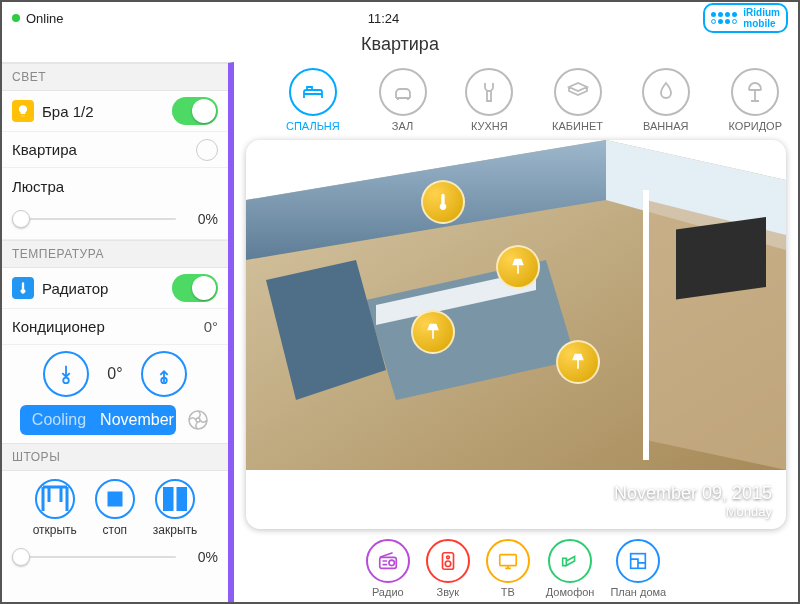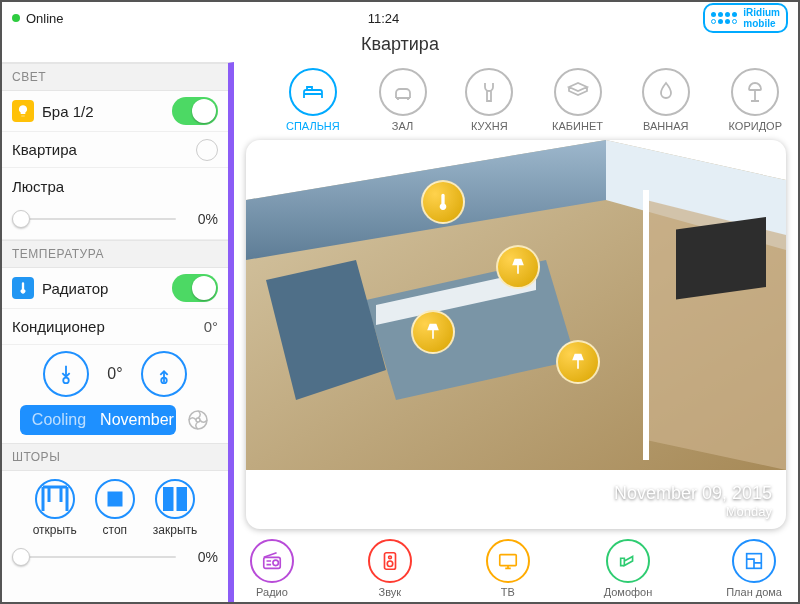--- a/index.html
+++ b/index.html
@@ -44,21 +44,21 @@
   .rooms { display:flex; justify-content:space-between; padding:0 6px 4px; }
   .room { display:flex; flex-direction:column; align-items:center; gap:4px; font-size:11px; color:#666;margin-left:36px; }
   .room.active { color:#00aaff; }
   .room .ric { width:48px; height:48px; border-radius:50%; border:2px solid #bbb; display:flex; align-items:center; justify-content:center; color:#bbb; }
   .room.active .ric { border-color:#00aaff; color:#00aaff; }
   .plan { position:relative; flex:1; border-radius:14px; overflow:hidden; margin:4px 2px; box-shadow:0 1px 6px rgba(0,0,0,.25); }
   .plan .bg { position:absolute; inset:0; }
   .marker { position:absolute; width:44px; height:44px; border-radius:50%; background:radial-gradient(circle at 30% 30%, #ffd24d, #d9a400); border:2px solid rgba(255,255,255,.7); display:flex; align-items:center; justify-content:center; color:#fff; }
   .date { position:absolute; right:14px; bottom:10px; color:#fff; text-align:right; text-shadow:0 1px 3px rgba(0,0,0,.5); font-size:18px; }
   .date .day { font-size:13px; opacity:.9; }
-  .bottom { display:flex; justify-content:space-between; padding:6px 6px 0; }
+  .bottom { display:flex; justify-content:center; padding:6px 6px 0;gap:16px; }
   .bitem { display:flex; flex-direction:column; align-items:center; gap:3px; font-size:11px; color:#666; }
   .bitem .bic { width:44px; height:44px; border-radius:50%; border:2px solid; display:flex; align-items:center; justify-content:center; }
 </style>
 </head>
 <body>
 
 <div class="statusbar">
   <div class="status-left">
     <span class="status-dot"></span>
     <span>Online</span>

